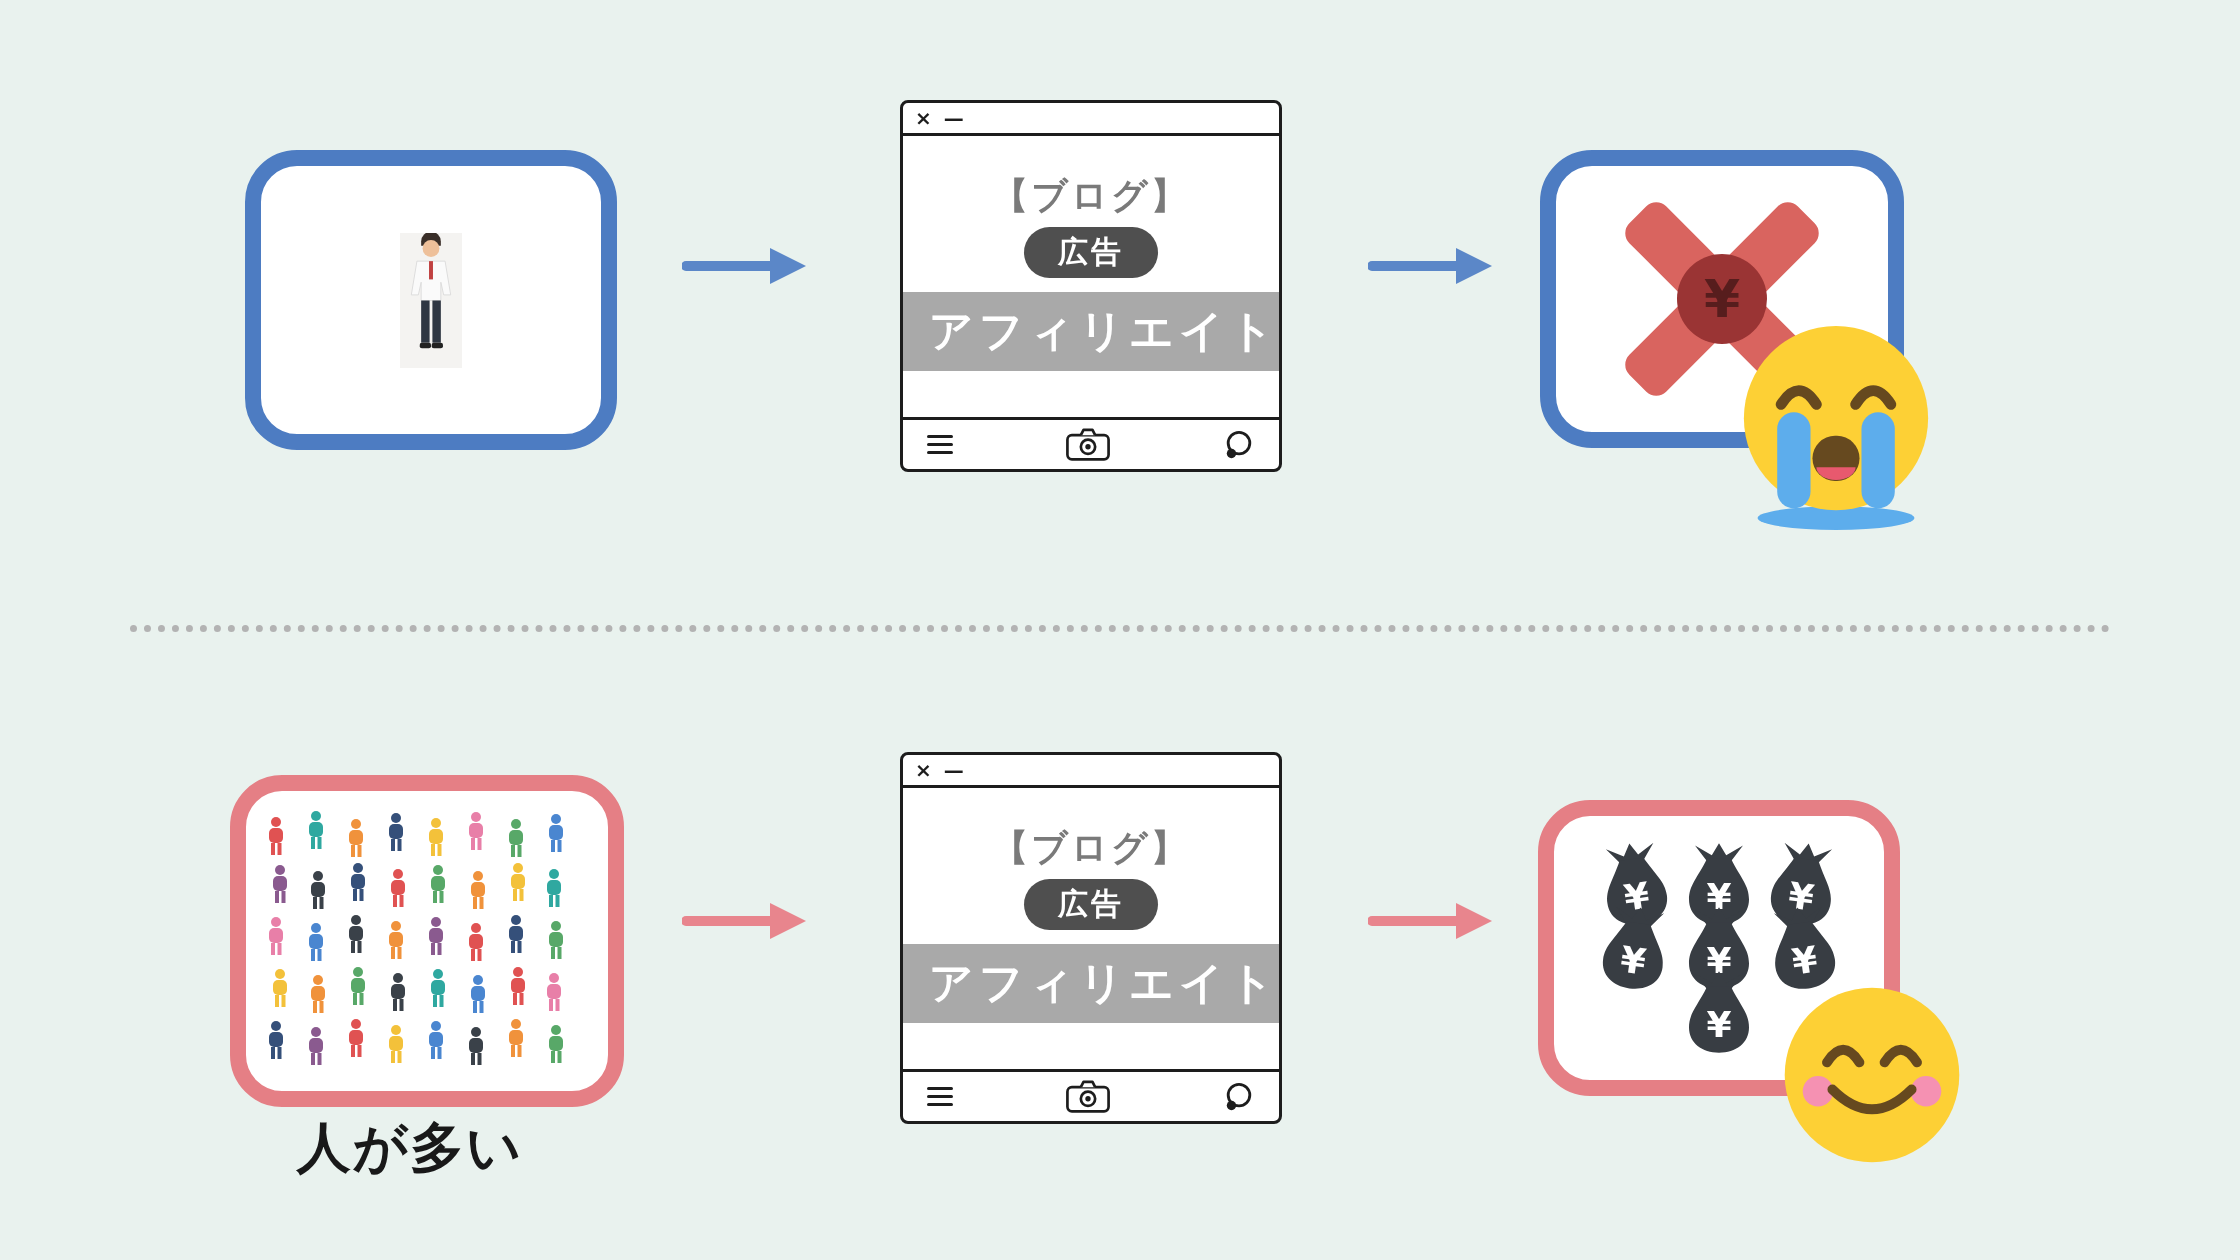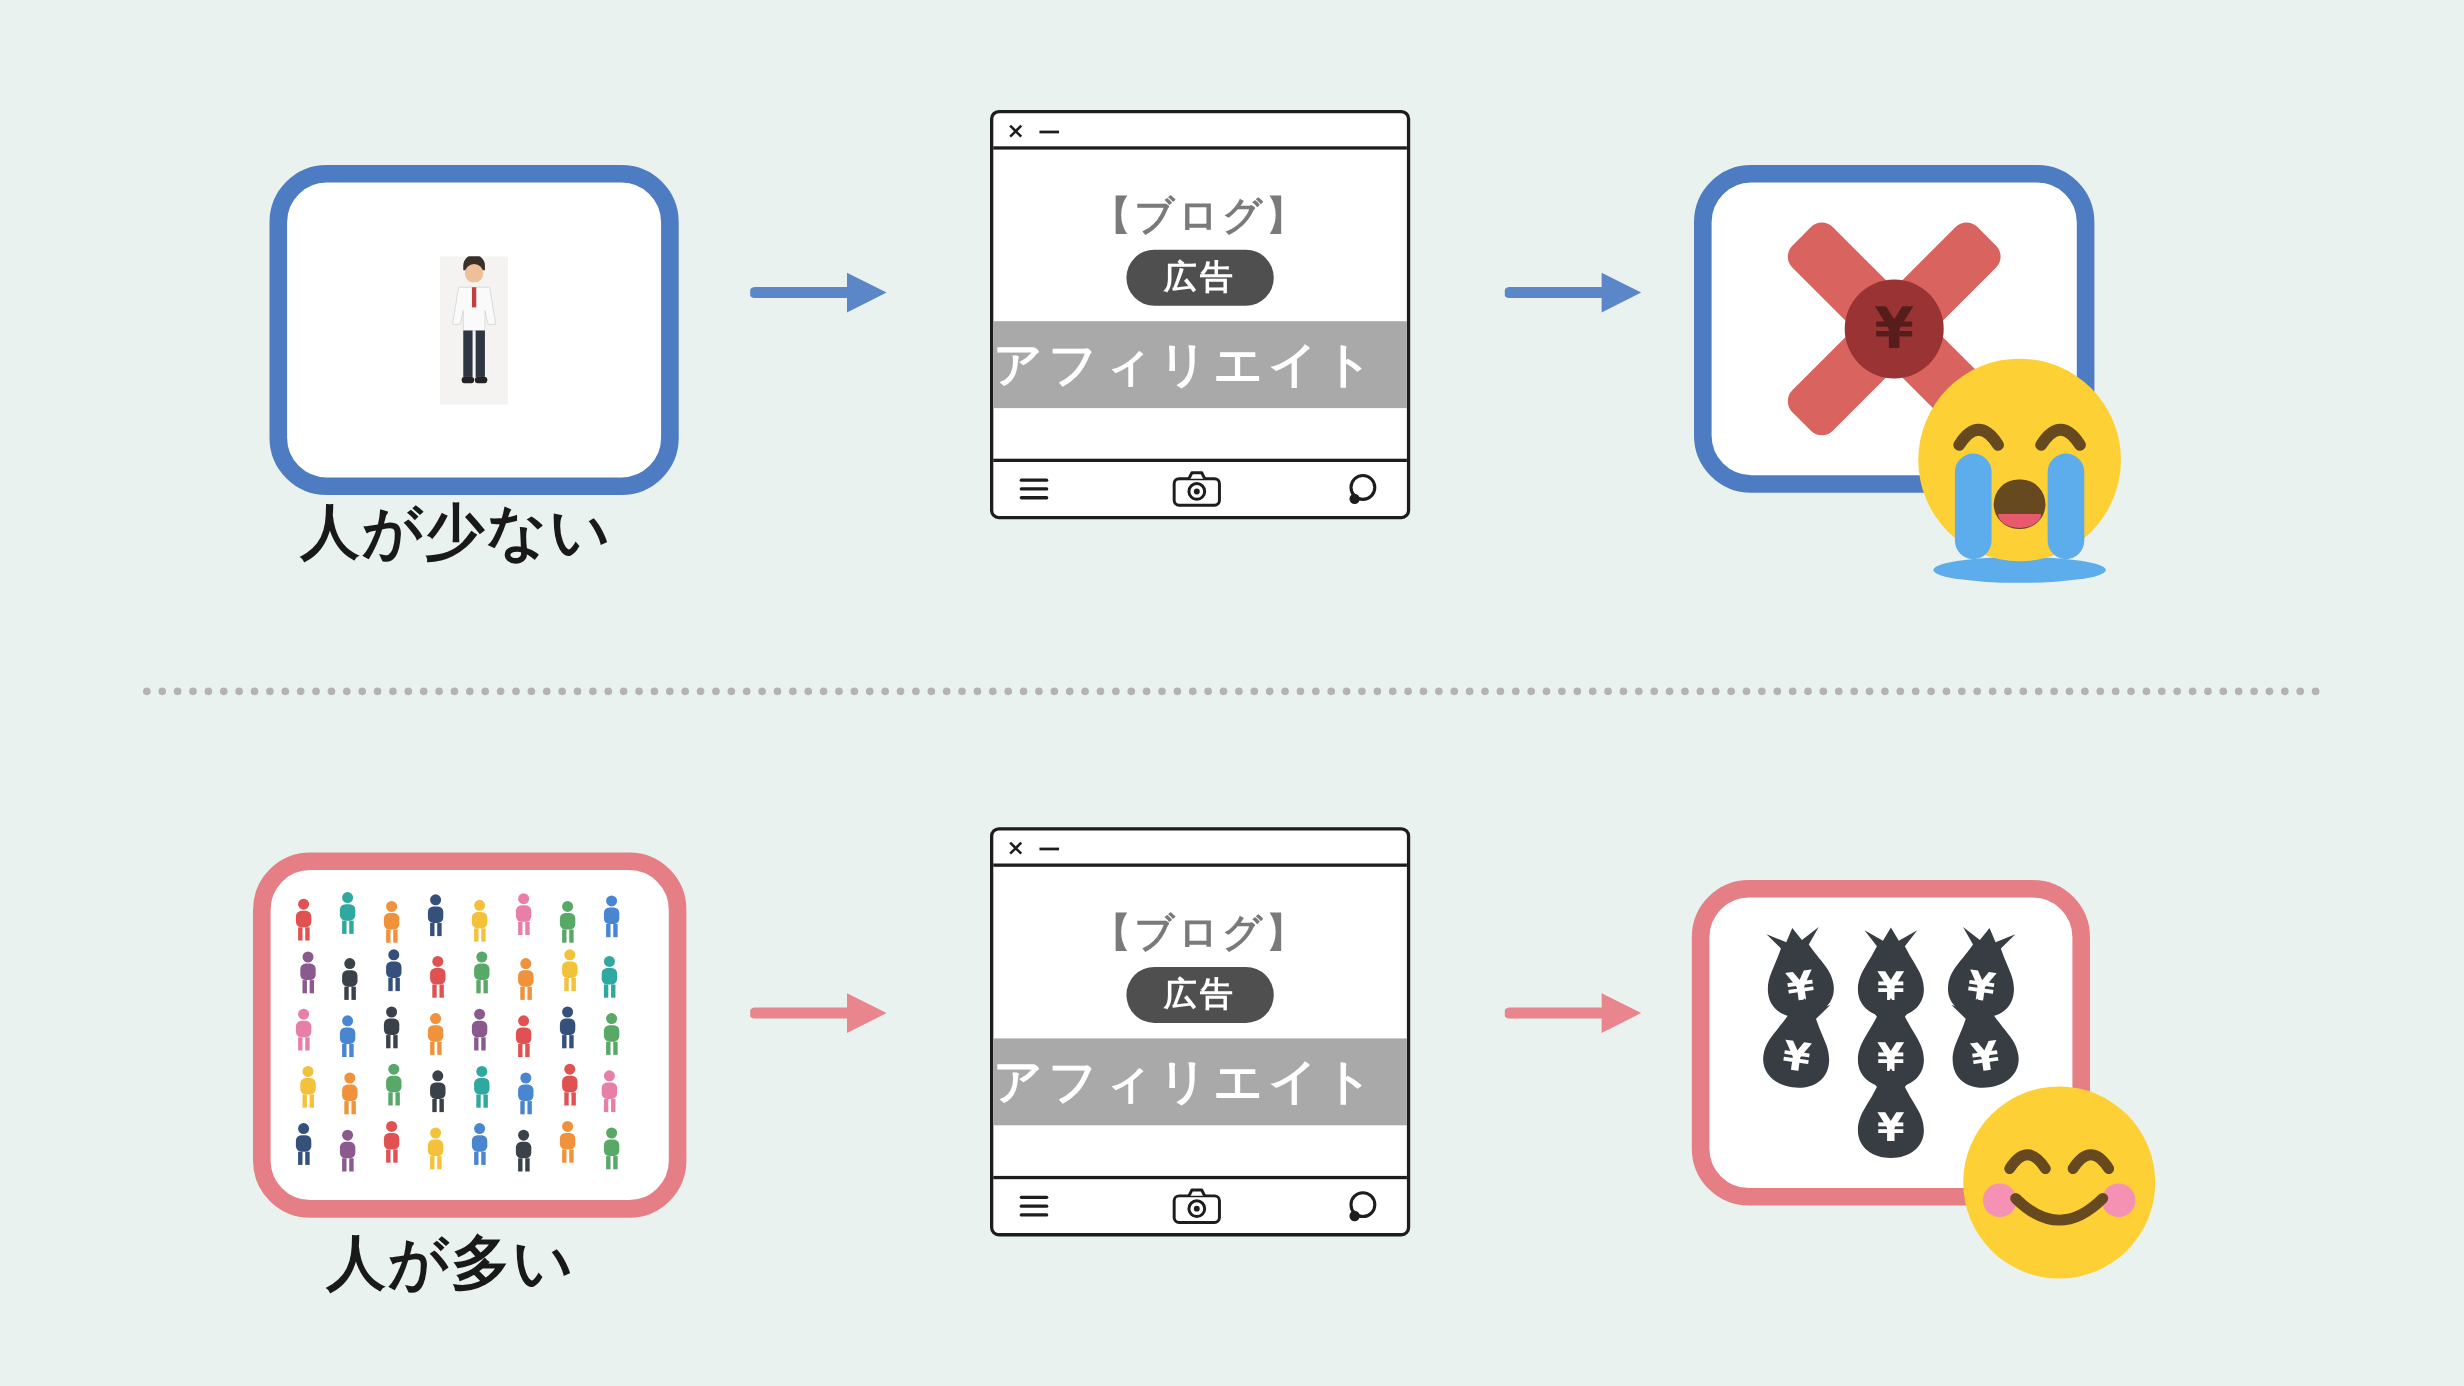--- a/index.html
+++ b/index.html
@@ -20,21 +20,21 @@
 
   .arrow{display:block;}
   .arrow-blue{color:#5b87c8;}
   .arrow-red{color:#e8858d;}
 
   
   .browser{background:#fff; border:3px solid #1d1d1d; border-radius:8px; box-sizing:border-box;}
   .b-topbar{height:30px; border-bottom:3px solid #1d1d1d; display:flex; align-items:center; gap:12px; padding:0 12px; font-size:20px; font-weight:bold; color:#1d1d1d;}
   .b-title{margin-top:36px; text-align:center; font-size:36px; font-weight:bold; color:#7a7a7a; letter-spacing:3px;}
   .b-pill{margin:6px auto 0; width:max-content; background:#4f4f4f; color:#fff; font-size:30px; font-weight:bold; padding:5px 34px; border-radius:40px; letter-spacing:3px;}
-  .b-banner{margin-top:14px; background:#a9a9a9; color:#fff; font-size:44px; font-weight:bold; text-align:left; padding:10px 0; letter-spacing:5px;}
+  .b-banner{margin-top:14px; background:#a9a9a9; color:#fff; font-size:44px; font-weight:bold; text-align:right; padding:10px 0; letter-spacing:5px;}
   .b-bottom{position:absolute; bottom:0; left:0; right:0; height:52px; border-top:3px solid #1d1d1d; display:flex; align-items:center; justify-content:space-between; padding:0 24px; box-sizing:border-box;}
   .menu-lines span{display:block; width:26px; height:3.5px; background:#1d1d1d; margin:4.5px 0; border-radius:2px;}
 
   
   .cross-bar{position:absolute; left:50%; top:50%; width:238px; height:52px; background:#d9645f; border-radius:14px;}
   .cross-bar.a{transform:translate(-50%,-50%) rotate(45deg);}
   .cross-bar.b{transform:translate(-50%,-50%) rotate(-45deg);}
   .coin{position:absolute; left:50%; top:50%; transform:translate(-50%,-50%); width:90px; height:90px; border-radius:50%;
         background:#9a3434; color:#571d1d; display:flex; align-items:center; justify-content:center;
         font-size:52px; font-weight:bold; z-index:2;}
@@ -78,21 +78,20 @@
         <circle cx="22" cy="11" r="6" fill="#eec09a"></circle>
         <path d="M12 20 h20 l4 24 h-5 l-2 -9 v13 h-14 v-13 l-2 9 h-5 z" fill="#fafafa" stroke="#d8d8d8" stroke-width="0.6"></path>
         <rect x="20.6" y="20" width="2.8" height="13" fill="#c04040"></rect>
         <rect x="15" y="48" width="6" height="30" fill="#2e3642"></rect>
         <rect x="23" y="48" width="6" height="30" fill="#2e3642"></rect>
         <rect x="14" y="78" width="8" height="4" rx="1.5" fill="#222"></rect>
         <rect x="22.5" y="78" width="8" height="4" rx="1.5" fill="#222"></rect>
       </svg>
     </div>
   </div>
-  <div class="abs caption" style="left:225px; top:448px; width:380px;">人が少ない</div>
 
   <svg class="abs arrow arrow-blue" style="left:682px; top:246px;" width="124" height="40" viewBox="0 0 124 40">
     <line x1="4" y1="20" x2="92" y2="20" stroke="currentColor" stroke-width="10" stroke-linecap="round"></line>
     <polygon points="88,2 124,20 88,38" fill="currentColor"></polygon>
   </svg>
 
   <div class="abs browser" style="left:900px; top:100px; width:382px; height:372px;">
     <div class="b-topbar">
       <span>×</span>
       <span>—</span>

